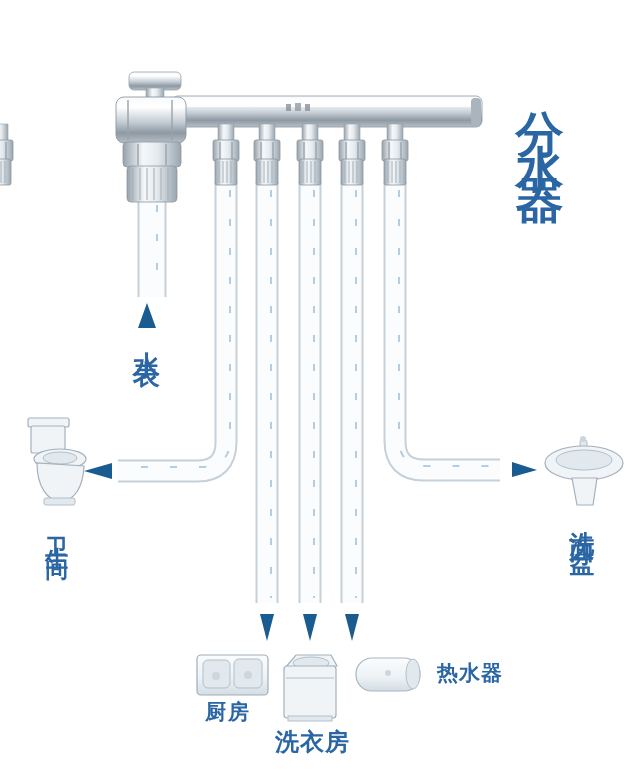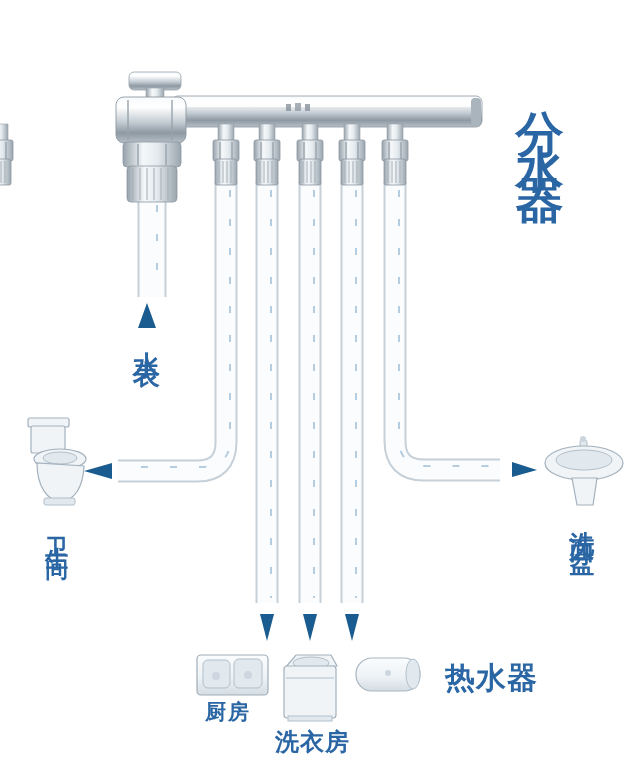--- a/index.html
+++ b/index.html
@@ -20,21 +20,21 @@
   .knurl{stroke:#a2adb6;stroke-width:1;}
   .hexline{stroke:#98a3ac;stroke-width:1.4;}
   .lbl{position:absolute;color:#2b66a4;font-weight:700;line-height:1.05;white-space:nowrap;}
   .v{writing-mode:vertical-lr;text-orientation:upright;}
   #title-label{left:514px;top:72px;font-size:48px;letter-spacing:34px;}
   #water-meter-label{left:132px;top:330px;font-size:27px;letter-spacing:9px;}
   #bathroom-label{left:45px;top:518px;font-size:23px;letter-spacing:10px;}
   #basin-label{left:569px;top:510px;font-size:25px;letter-spacing:10px;}
   #kitchen-label{left:205px;top:701px;font-size:21px;letter-spacing:2px;}
   #laundry-label{left:275px;top:729px;font-size:24px;letter-spacing:1px;}
-  #water-heater-label{left:437px;top:662px;font-size:30px;letter-spacing:1px;margin-left:8px;}
+  #water-heater-label{left:437px;top:662px;font-size:21px;letter-spacing:1px;}
 </style>
 </head>
 <body>
 
 <div class="canvas">
 
   <svg width="640" height="775" viewBox="0 0 640 775">
     <defs>
       <linearGradient id="chromeV" x1="0" y1="0" x2="0" y2="1">
         <stop offset="0" stop-color="#f8fafb"></stop>

